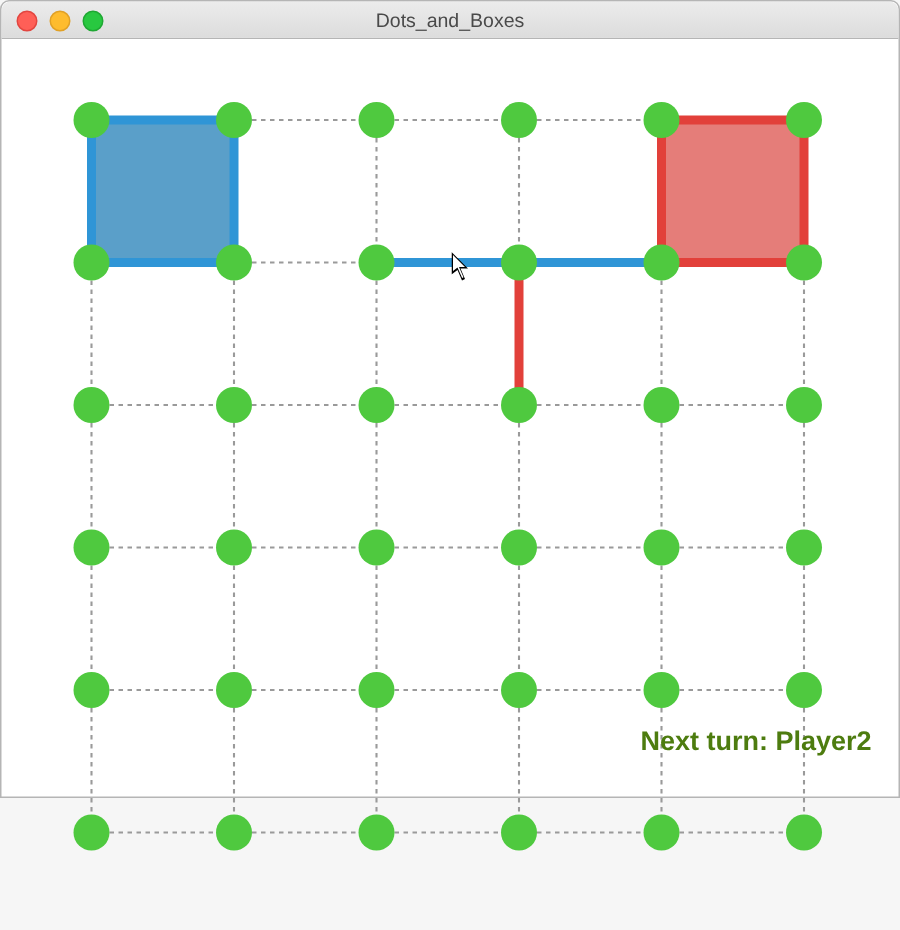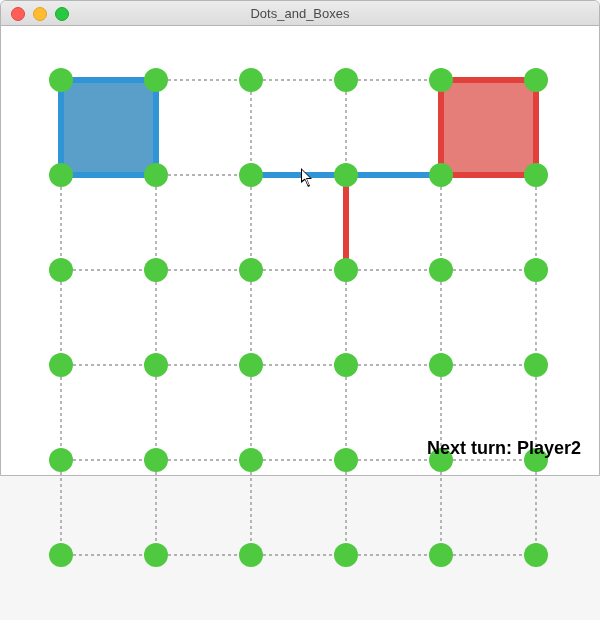--- a/index.html
+++ b/index.html
@@ -1,32 +1,32 @@
 <!DOCTYPE html>
 <html><head>
 <meta charset="utf-8">
 <style>
   html,body{margin:0;padding:0;width:600px;height:620px;font-family:-apple-system,Helvetica,Arial,sans-serif;background:#f6f6f6;overflow:hidden;}
-  .window{width:600px;height:476px;background:#fff;border:1px solid #b5b5b5;box-sizing:border-box;border-radius:6px 6px 0 0;position:relative;}
+  .window{width:600px;height:532px;background:#fff;border:1px solid #b5b5b5;box-sizing:border-box;border-radius:6px 6px 0 0;position:relative;}
   .titlebar{height:24px;background:linear-gradient(#ececec,#dcdcdc);border-bottom:1px solid #b5b5b5;border-radius:6px 6px 0 0;display:flex;align-items:center;position:relative;}
   .traffic{display:flex;gap:8px;position:absolute;left:10px;top:6px;}
   .tl{width:12px;height:12px;border-radius:50%;}
   .tl.red{background:#ff5f57;border:0.5px solid #e24640;}
   .tl.yellow{background:#febc2e;border:0.5px solid #e1a126;}
   .tl.green{background:#28c840;border:0.5px solid #1fa833;}
   .title{flex:1;text-align:center;font-size:13px;color:#4a4a4a;}
   .canvas-wrap{position:absolute;top:24px;left:0;right:0;bottom:0;}
   svg{display:block;}
   .dot{fill:#4fc93f;}
   .edge-hint{stroke:#9a9a9a;stroke-width:1.4;stroke-dasharray:3 3;}
   .edge-player1{stroke:#2f95d6;stroke-width:6;stroke-linecap:butt;}
   .edge-player2{stroke:#e2403a;stroke-width:6;stroke-linecap:butt;}
   .box-player1{fill:#5a9fc9;}
   .box-player2{fill:#e57d79;}
-  .status{position:absolute;right:18px;bottom:16px;color:#000000;font-weight:700;font-size:18px;font-family:Helvetica,Arial,sans-serif;}
+  .status{position:absolute;right:18px;bottom:26px;color:#4d7c0f;font-weight:700;font-size:18px;font-family:Helvetica,Arial,sans-serif;}
   .cursor{position:absolute;width:14px;height:20px;pointer-events:none;}
 </style>
 </head>
 <body>
 
 <div class="window">
   <div class="titlebar">
     <div class="traffic">
       <div class="tl red"></div>
       <div class="tl yellow"></div>

